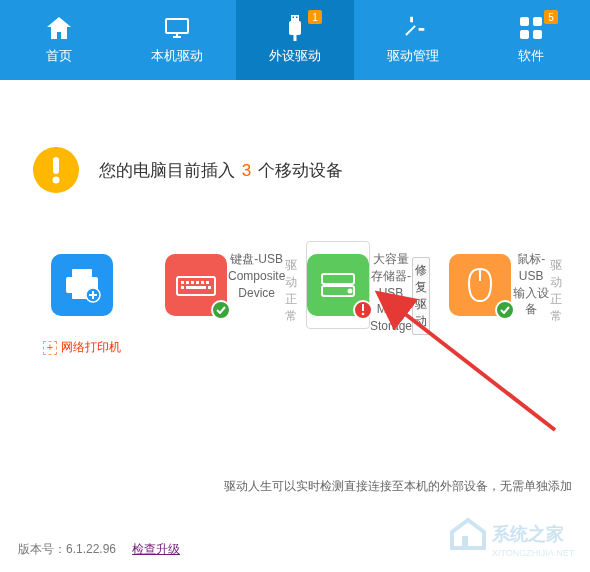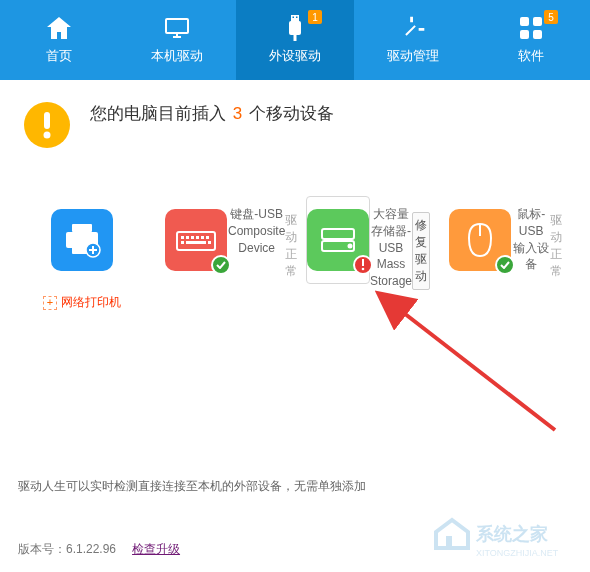--- a/index.html
+++ b/index.html
@@ -3,21 +3,21 @@
 <meta charset="utf-8">
 <style>
 * { margin: 0; padding: 0; box-sizing: border-box; }
 body { font-family: "Microsoft YaHei", sans-serif; width: 590px; height: 572px; background: #fff; position: relative; overflow: hidden; }
 .nav { display: flex; height: 80px; background: #1e96e2; }
 .nav-item { flex: 1; display: flex; flex-direction: column; align-items: center; justify-content: center; color: #fff; cursor: pointer; position: relative; gap: 6px; }
 .nav-item.active { background: #0b7dc3; }
 .nav-icon { height: 26px; display: flex; align-items: center; justify-content: center; }
 .nav-label { font-size: 13px; }
 .badge { position: absolute; top: 10px; right: 32px; background: #ff9800; color: #fff; font-size: 10px; min-width: 14px; height: 14px; border-radius: 2px; display: flex; align-items: center; justify-content: center; padding: 0 2px; }
-.alert-row { display: flex; align-items: flex-start; padding: 22px 24px 18px 24px; }
+.alert-row { display: flex; align-items: center; padding: 22px 24px 18px 33px; margin-top: 45px; }
 .alert-icon { width: 46px; height: 46px; border-radius: 50%; background: #ffb700; display: flex; align-items: center; justify-content: center; margin-right: 20px; }
 .alert-text { font-size: 17px; color: #333; }
 .alert-count { color: #ff6600; margin: 0 2px; }
 .devices { display: flex; justify-content: center; gap: 22px; padding: 30px 10px 0 10px; }
 .device { width: 120px; display: flex; flex-direction: row; align-items: flex-start; }
 .tile { width: 62px; height: 62px; border-radius: 10px; display: flex; align-items: center; justify-content: center; position: relative; }
 .tile-wrap { width: 88px; height: 88px; display: flex; align-items: center; justify-content: center; border: 1px solid transparent; border-radius: 4px; }
 .tile-wrap.selected { border-color: #d8d8d8; }
 .tile-blue { background: #2196f3; }
 .tile-red { background: #f05a50; }
@@ -26,25 +26,25 @@
 .status-dot { position: absolute; bottom: -4px; right: -4px; width: 20px; height: 20px; border-radius: 50%; border: 2px solid #fff; display: flex; align-items: center; justify-content: center; }
 .status-ok { background: #3aa63a; }
 .status-err { background: #e53935; }
 .dev-name { font-size: 12px; color: #666; text-align: center; margin-top: 10px; line-height: 1.4; min-height: 34px; }
 .dev-action { margin-top: 16px; font-size: 12px; }
 .dev-status { color: #aaa; }
 .repair-btn { border: 1px solid #ccc; background: #fafafa; padding: 4px 2px; font-size: 12px; color: #555; cursor: pointer; border-radius: 2px; }
 .add-printer { width: 120px; display: flex; flex-direction: column; align-items: center; }
 .dashed-box { display: inline-flex; align-items: center; gap: 4px; font-size: 12px; color: #ff6600; }
 .dashed-plus { border: 1px dashed #ff9966; width: 14px; height: 14px; display: inline-flex; align-items: center; justify-content: center; font-size: 11px; color: #ff6600; }
-.footer { position: absolute; bottom: 0; left: 0; right: 0; padding: 10px 18px 14px 18px; font-size: 12px; color: #777; }
+.footer { position: absolute; bottom: 0; left: 0; right: 0; padding: 10px 18px 14px 18px; font-size: 12px; color: #777; text-align: right; }
 .footer-tip { margin-bottom: 10px; color: #666; }
 .footer-row { display: flex; align-items: center; gap: 16px; margin-top: 46px; }
 .link { color: #701a75; text-decoration: underline; cursor: pointer; }
-.watermark { position: absolute; right: 16px; bottom: 0; opacity: 0.5; }
+.watermark { position: absolute; right: 0; bottom: 0; opacity: 0.5; }
 .arrow { position: absolute; pointer-events: none; }
 </style>
 </head>
 <body>
 
 <div class="nav">
   <div class="nav-item">
     <span class="nav-icon">
       <svg width="24" height="22" viewBox="0 0 24 22" fill="#fff">
           <path d="M12 0 L24 10 H20 V22 H14 V15 H10 V22 H4 V10 H0 Z"></path>

